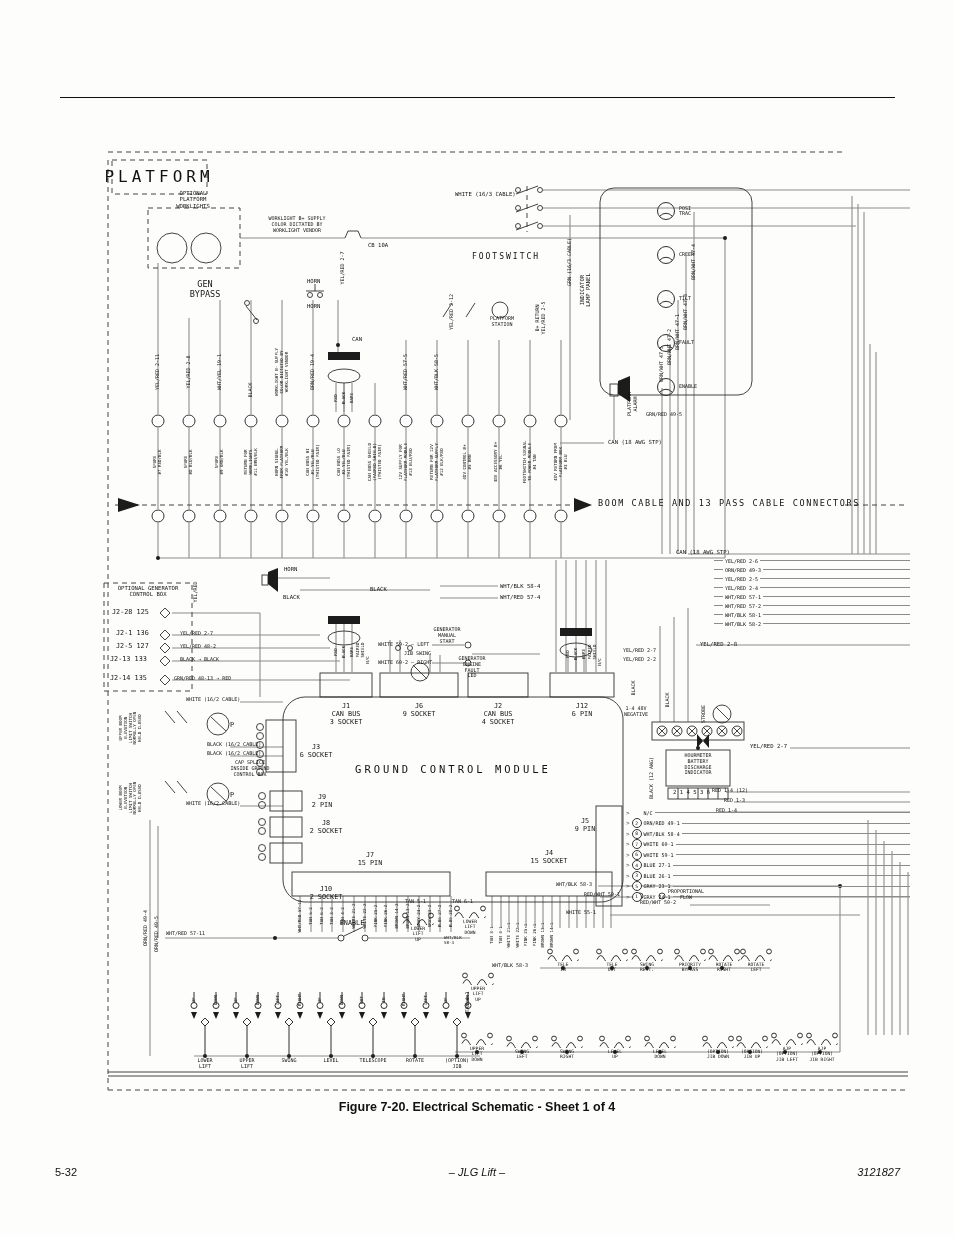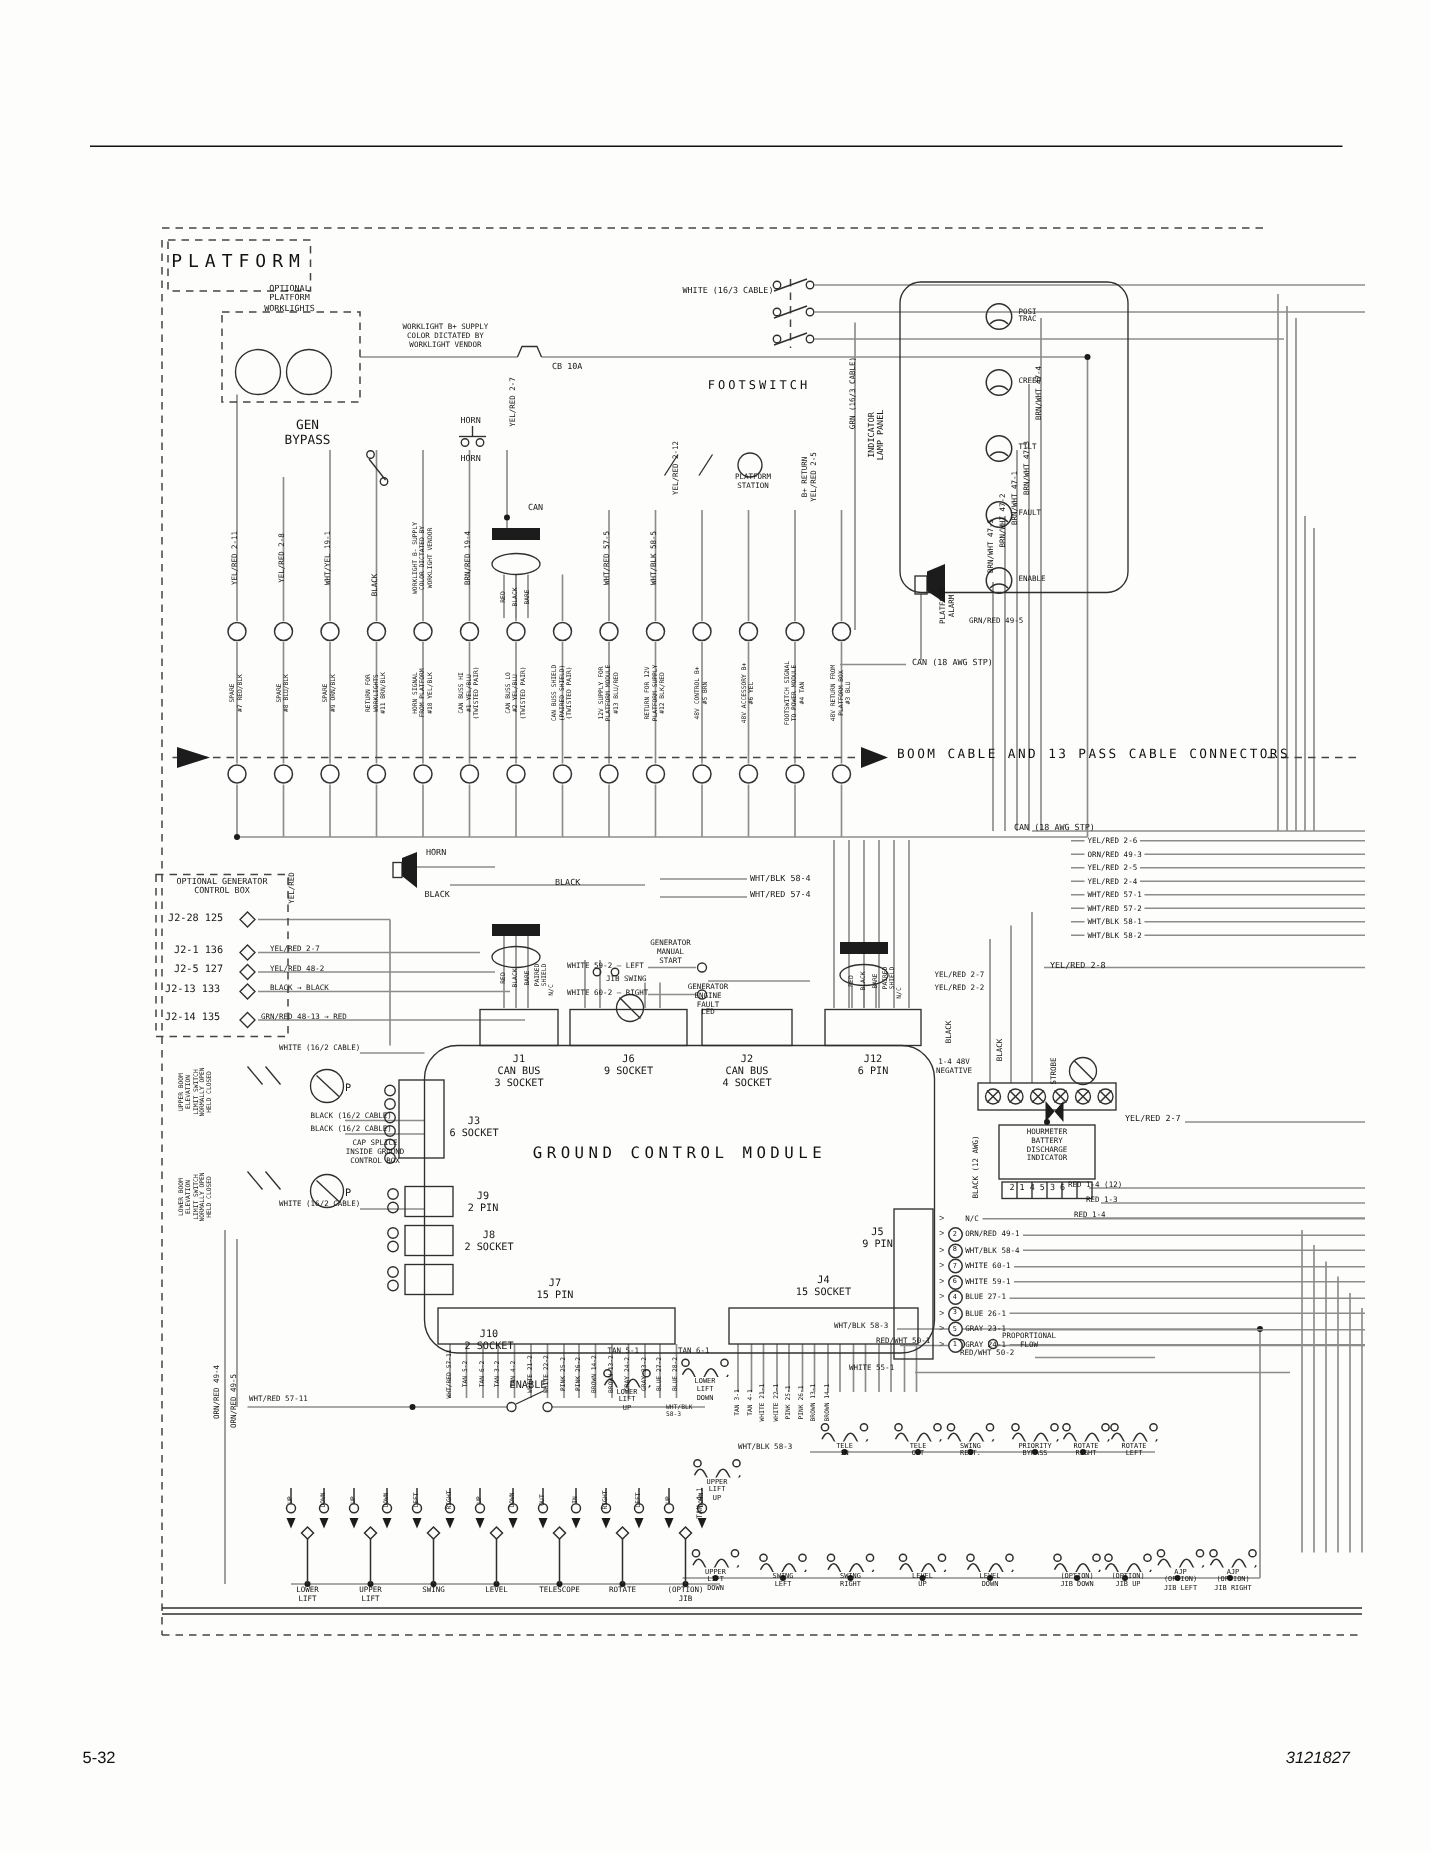--- a/index.html
+++ b/index.html
@@ -16,21 +16,21 @@
   svg .k{stroke:#2f2f2f;stroke-width:.9;fill:none}
   svg .k2{stroke:#2f2f2f;stroke-width:1;fill:none}
   svg .kd{stroke:#444;stroke-width:1;stroke-dasharray:5 4;fill:none}
   svg .dsh{stroke:#444;stroke-width:1;stroke-dasharray:5 4;fill:none}
   svg .f{fill:#1c1c1c;stroke:none}
   .lb{position:absolute;font-family:"DejaVu Sans Mono",monospace;color:#151515;white-space:pre;line-height:1.15;}
   .ctr{text-align:center;transform:translateX(-50%);}
   .v{transform:translate(-50%,-50%) rotate(-90deg);text-align:center;}
   .c2{font-size:4.2px}.c3{font-size:5px}.c4{font-size:5.6px}.c6{font-size:6.8px}.c7{font-size:8.5px}
   #platTitle{position:absolute;left:159px;top:167px;transform:translateX(-50%);font-family:"DejaVu Sans Mono",monospace;
-             font-size:12px;letter-spacing:4px;}
+             font-size:16px;letter-spacing:4px;}
   #footswTitle{position:absolute;left:506px;top:252px;transform:translateX(-50%);font-family:"DejaVu Sans Mono",monospace;
              font-size:8px;letter-spacing:2px;}
   #gcmTitle{position:absolute;left:453px;top:763px;transform:translateX(-50%);font-family:"DejaVu Sans Mono",monospace;
              font-size:10.5px;letter-spacing:3px;}
   #boomTitle{position:absolute;left:598px;top:498px;font-family:"DejaVu Sans Mono",monospace;font-size:8.5px;letter-spacing:1.6px;}
   .lamp{position:absolute;display:flex;align-items:center;gap:2px;}
   .lampt{font-family:"DejaVu Sans Mono",monospace;font-size:5px;white-space:pre;line-height:1.1;}
   .pcirc{position:absolute;width:11px;height:11px;transform:translate(-50%,-50%);border:1px solid #333;border-radius:50%;
          background:#fff;font:5px "DejaVu Sans Mono",monospace;display:flex;align-items:center;justify-content:center;}
   .coil{position:absolute;width:44px;display:flex;flex-direction:column;align-items:center;transform:translateX(-50%);}
@@ -1052,16 +1052,18 @@
       <div class="lb c2 v" style="left: 320px; top: 1000px;"><span>UP</span></div>
       <div class="lb c2 v" style="left: 342px; top: 1000px;"><span>DOWN</span></div>
       <div class="lb c2 v" style="left: 362px; top: 1000px;"><span>OUT</span></div>
       <div class="lb c2 v" style="left: 384px; top: 1000px;"><span>IN</span></div>
       <div class="lb c2 v" style="left: 404px; top: 1000px;"><span>RIGHT</span></div>
       <div class="lb c2 v" style="left: 426px; top: 1000px;"><span>LEFT</span></div>
       <div class="lb c2 v" style="left: 446px; top: 1000px;"><span>UP</span></div>
       <div class="lb c2 v" style="left: 468px; top: 1000px;"><span>DOWN</span></div>
     </div>
 
+  <div id="caption">Figure 7-20.  Electrical Schematic - Sheet 1 of 4</div>
   <div id="footL">5-32</div>
+  <div id="footC">– JLG Lift –</div>
   <div id="footR">3121827</div>
 
 </div>
 
 </body></html>

